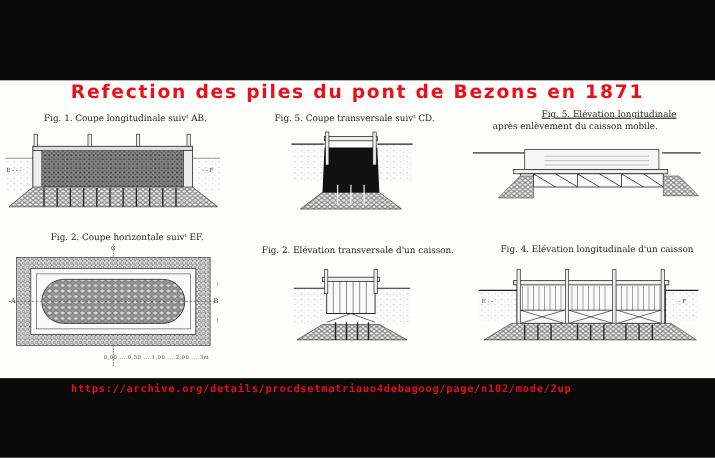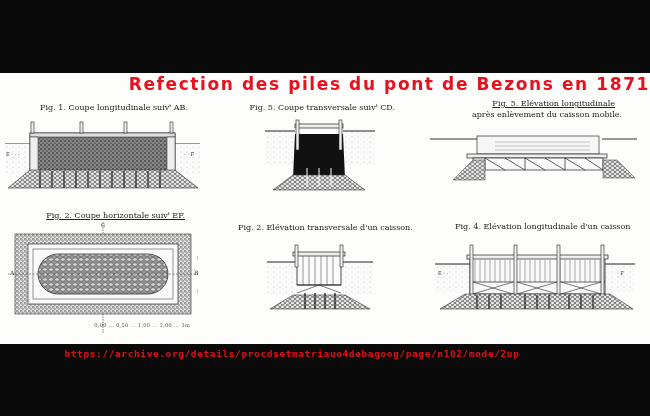--- a/index.html
+++ b/index.html
@@ -1,20 +1,20 @@
 <!DOCTYPE html>
 <html><head>
 <meta charset="utf-8">
 <style>
   html, body { margin:0; padding:0; }
   body { width:650px; height:416px; background:#0a0a0a; position:relative; overflow:hidden; font-family:"DejaVu Serif", serif; }
   .top-band { position:absolute; left:0; top:0; width:650px; height:73px; background:#0a0a0a; }
   .plate { position:absolute; left:0; top:73px; width:650px; height:271px; background:#fdfdfc; }
   .bottom-band { position:absolute; left:0; top:344px; width:650px; height:72px; background:#0a0a0a; }
-  .title { position:absolute; left:0; top:74px; width:650px; text-align:right; color:#e8101c; font-family:"DejaVu Sans", sans-serif; font-size:17px; font-weight:bold; letter-spacing:1.6px; line-height:20px; }
+  .title { position:absolute; left:0; top:74px; width:650px; text-align:center; color:#e8101c; font-family:"DejaVu Sans", sans-serif; font-size:17px; font-weight:bold; letter-spacing:1.6px; line-height:20px; }
   .source-url { position:absolute; left:0; top:348px; width:584px; text-align:center; color:#e01018; font-family:"DejaVu Sans Mono", monospace; font-size:9.5px; font-weight:bold; letter-spacing:0.6px; }
   .fig { position:absolute; }
   .caption { position:absolute; color:#222; font-family:"DejaVu Serif", serif; font-size:8px; white-space:nowrap; line-height:10px; text-align:right; }
   svg { position:absolute; overflow:visible; }
 </style>
 </head>
 <body>
 
 <div class="top-band"></div>
 <div class="plate"></div>
@@ -66,21 +66,21 @@
       <line x1="112" y1="51" x2="112" y2="68"></line>
         <line x1="124" y1="51" x2="124" y2="68"></line>
       <line x1="136" y1="51" x2="136" y2="68"></line>
         <line x1="148" y1="51" x2="148" y2="68"></line>
       <line x1="160" y1="51" x2="160" y2="68"></line>
     </g>
   </svg>
 </div>
 
 <div class="fig">
-  <div class="caption" style="left:35px;top:211px;width:150px;text-decoration:underline;">Fig. 2. Coupe horizontale suivᵗ EF.</div>
+  <div class="caption" style="left:35px;top:211px;width:150px;">Fig. 2. Coupe horizontale suivᵗ EF.</div>
   <svg style="left:0;top:222px;" width="220" height="115">
     <defs>
       <pattern id="gravel" width="4" height="4" patternUnits="userSpaceOnUse">
         <rect width="4" height="4" fill="#e6e6e6"></rect>
         <circle cx="1.2" cy="1.2" r="1" fill="none" stroke="#333" stroke-width="0.5"></circle>
         <circle cx="3" cy="3" r="0.8" fill="#666"></circle>
       </pattern>
       <pattern id="cobble" width="6" height="5" patternUnits="userSpaceOnUse">
         <rect width="6" height="5" fill="#9a9a9a"></rect>
         <ellipse cx="3" cy="2.5" rx="2.4" ry="1.8" fill="#d8d8d8" stroke="#333" stroke-width="0.5"></ellipse>
@@ -149,21 +149,21 @@
         <line x1="50" y1="48" x2="50" y2="64"></line>
         <line x1="60" y1="48" x2="60" y2="64"></line>
         <line x1="70" y1="48" x2="70" y2="64"></line>
         <line x1="80" y1="48" x2="80" y2="64"></line>
       </g>
   </svg>
 </div>
 
 <div class="fig">
   <div class="caption" style="left:455px;top:99px;width:160px;text-decoration:underline;">Fig. 5. Elévation longitudinale</div>
-  <div class="caption" style="left:462px;top:110px;width:160px;">après enlèvement du caisson mobile.</div>
+  <div class="caption" style="left:438px;top:110px;width:160px;">après enlèvement du caisson mobile.</div>
   <svg style="left:425px;top:130px;" width="215" height="55">
     <line x1="5" y1="9" x2="55" y2="9" stroke="#333" stroke-width="1"></line>
     <line x1="177" y1="9" x2="212" y2="9" stroke="#333" stroke-width="1"></line>
     <rect x="52" y="6" width="122" height="18" fill="#f6f6f6" stroke="#333" stroke-width="0.7"></rect>
     <g stroke="#777" stroke-width="0.4">
         <line x1="70" y1="12" x2="165" y2="12"></line>
         <line x1="70" y1="16" x2="165" y2="16"></line>
         <line x1="70" y1="20" x2="165" y2="20"></line>
       </g>
     <rect x="42" y="24" width="140" height="4" fill="#eee" stroke="#222" stroke-width="0.7"></rect>

